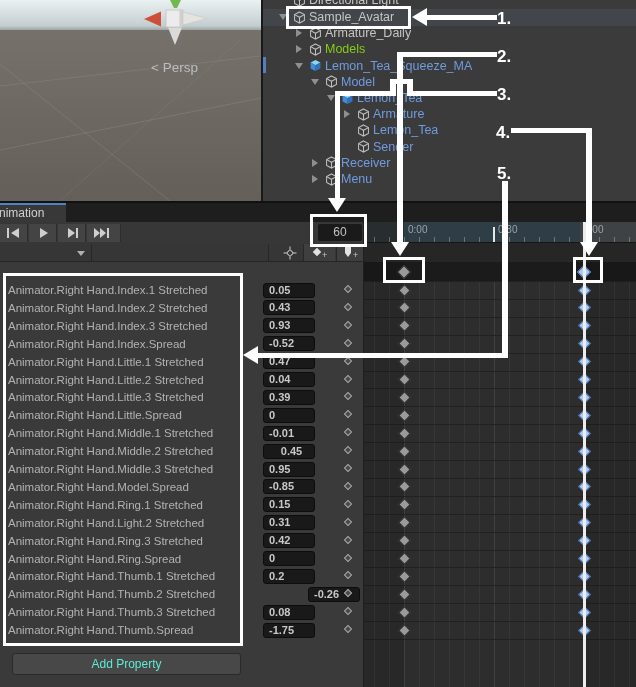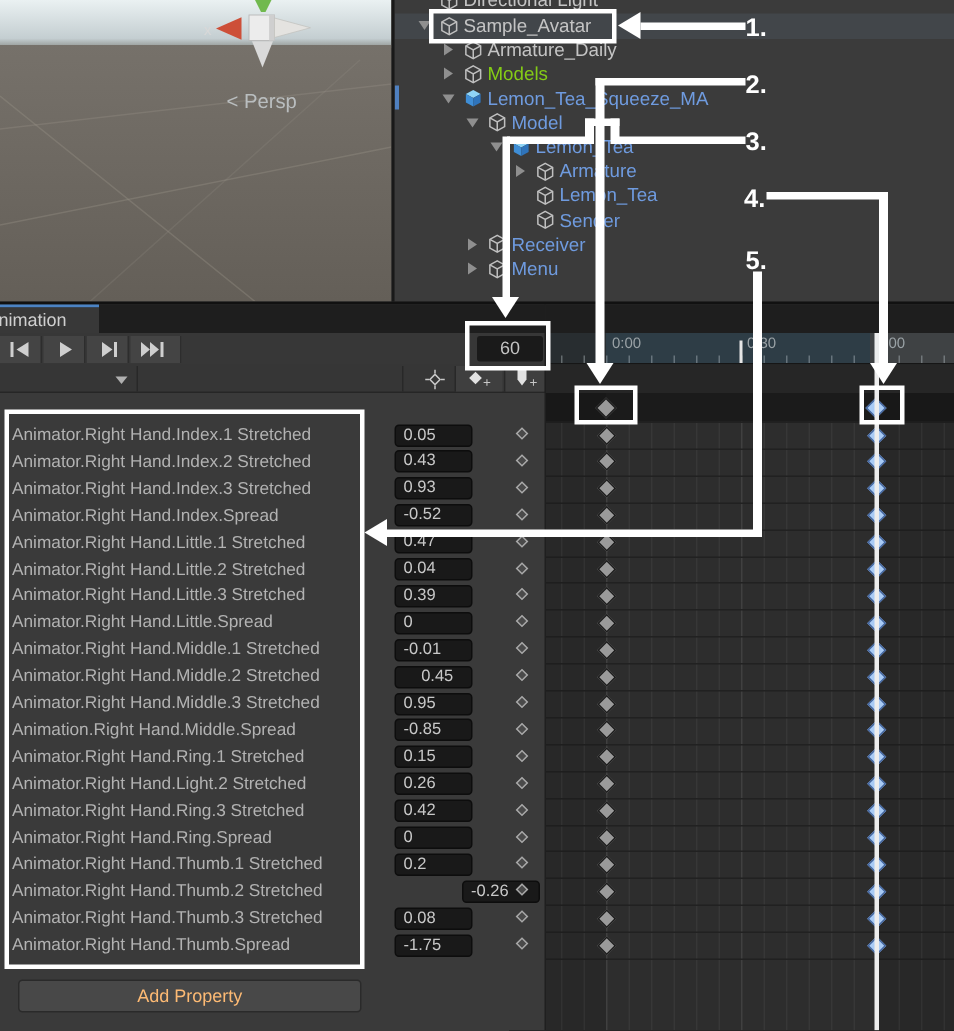--- a/index.html
+++ b/index.html
@@ -52,24 +52,24 @@
   .toolbar2{left:0;top:243px;width:364px;height:19px;background:#363636;border-bottom:1px solid #262626;}
   .caret{left:77px;top:8px;width:0;height:0;border-left:4.5px solid transparent;border-right:4.5px solid transparent;border-top:5px solid #b0b0b0;}
   .t2div{top:1px;width:1px;height:17px;background:#282828;}
   .t2tile{top:1px;height:17px;background:#3f3f3f;}
   .strip2{left:364px;top:243px;width:272px;height:19px;background:#262626;}
 
   
   .leftpanel{left:0;top:262px;width:364px;height:425px;background:#3a3a3a;overflow:hidden;}
   .pname{left:8px;height:16px;line-height:16px;font-size:11.5px;color:#b2b2b2;white-space:nowrap;}
   .pval{left:263px;width:52px;height:15px;background:#191919;border:1px solid #0d0d0d;border-radius:3px;
-        color:#c8c8c8;font-size:11px;line-height:13px;padding-left:5px;}
+        color:#c8c8c8;font-size:11px;line-height:13px;padding-left:5px;font-weight:bold;}
   .ptoggle{width:6px;height:6px;border:1px solid #a8a8a8;transform:rotate(45deg);background:#4a4a4a;}
   .addprop{left:12px;top:391px;width:229px;height:22px;background:#484848;border:1px solid #2a2a2a;border-radius:3px;
-           color:#fdba74;font-size:12px;text-align:center;line-height:20px;}
+           color:#5eead4;font-size:12px;text-align:center;line-height:20px;}
 
   .dope{left:364px;top:262px;width:272px;height:425px;background:#2d2d2d;overflow:hidden;}
   .summary{left:0;top:0;width:272px;height:19px;background:#1b1b1b;}
   .gline{top:0;width:1px;height:425px;background:#373737;}
   .gline-major{background:#404040;}
   .rsep{left:0;width:272px;height:1px;background:#212121;}
   .shade{top:0;height:425px;background:rgba(0,0,0,.09);}
   .kf{transform:rotate(45deg);}
   .kf-gray{background:#9a9a9a;border:1px solid #1c1c1c;}
   .kf-blue{background:#a9cbf5;border:1px solid #44669e;}
@@ -362,28 +362,28 @@
         <div class="ptoggle" style="left: 345px; top: 149.3px;"></div>
         <div class="pname" style="top: 163.2px;">Animator.Right Hand.Middle.1 Stretched</div>
         <div class="pval" style="top: 163.7px;">-0.01</div>
         <div class="ptoggle" style="left: 345px; top: 167.2px;"></div>
         <div class="pname" style="top: 181.1px;">Animator.Right Hand.Middle.2 Stretched</div>
         <div class="pval" style="top: 181.6px; text-align: center;">0.45</div>
         <div class="ptoggle" style="left: 345px; top: 185.1px;"></div>
         <div class="pname" style="top: 199px;">Animator.Right Hand.Middle.3 Stretched</div>
         <div class="pval" style="top: 199.5px;">0.95</div>
         <div class="ptoggle" style="left: 345px; top: 203px;"></div>
-        <div class="pname" style="top: 216.9px;">Animation.Right Hand.Middle.Spread</div>
+        <div class="pname" style="top: 216.9px;">Animator.Right Hand.Model.Spread</div>
         <div class="pval" style="top: 217.4px;">-0.85</div>
         <div class="ptoggle" style="left: 345px; top: 220.9px;"></div>
         <div class="pname" style="top: 234.8px;">Animator.Right Hand.Ring.1 Stretched</div>
         <div class="pval" style="top: 235.3px;">0.15</div>
         <div class="ptoggle" style="left: 345px; top: 238.8px;"></div>
         <div class="pname" style="top: 252.7px;">Animator.Right Hand.Light.2 Stretched</div>
-        <div class="pval" style="top: 253.2px;">0.26</div>
+        <div class="pval" style="top: 253.2px;">0.31</div>
         <div class="ptoggle" style="left: 345px; top: 256.7px;"></div>
         <div class="pname" style="top: 270.6px;">Animator.Right Hand.Ring.3 Stretched</div>
         <div class="pval" style="top: 271.1px;">0.42</div>
         <div class="ptoggle" style="left: 345px; top: 274.6px;"></div>
         <div class="pname" style="top: 288.5px;">Animator.Right Hand.Ring.Spread</div>
         <div class="pval" style="top: 289px;">0</div>
         <div class="ptoggle" style="left: 345px; top: 292.5px;"></div>
         <div class="pname" style="top: 306.4px;">Animator.Right Hand.Thumb.1 Stretched</div>
         <div class="pval" style="top: 306.9px;">0.2</div>
         <div class="ptoggle" style="left: 345px; top: 310.4px;"></div>

